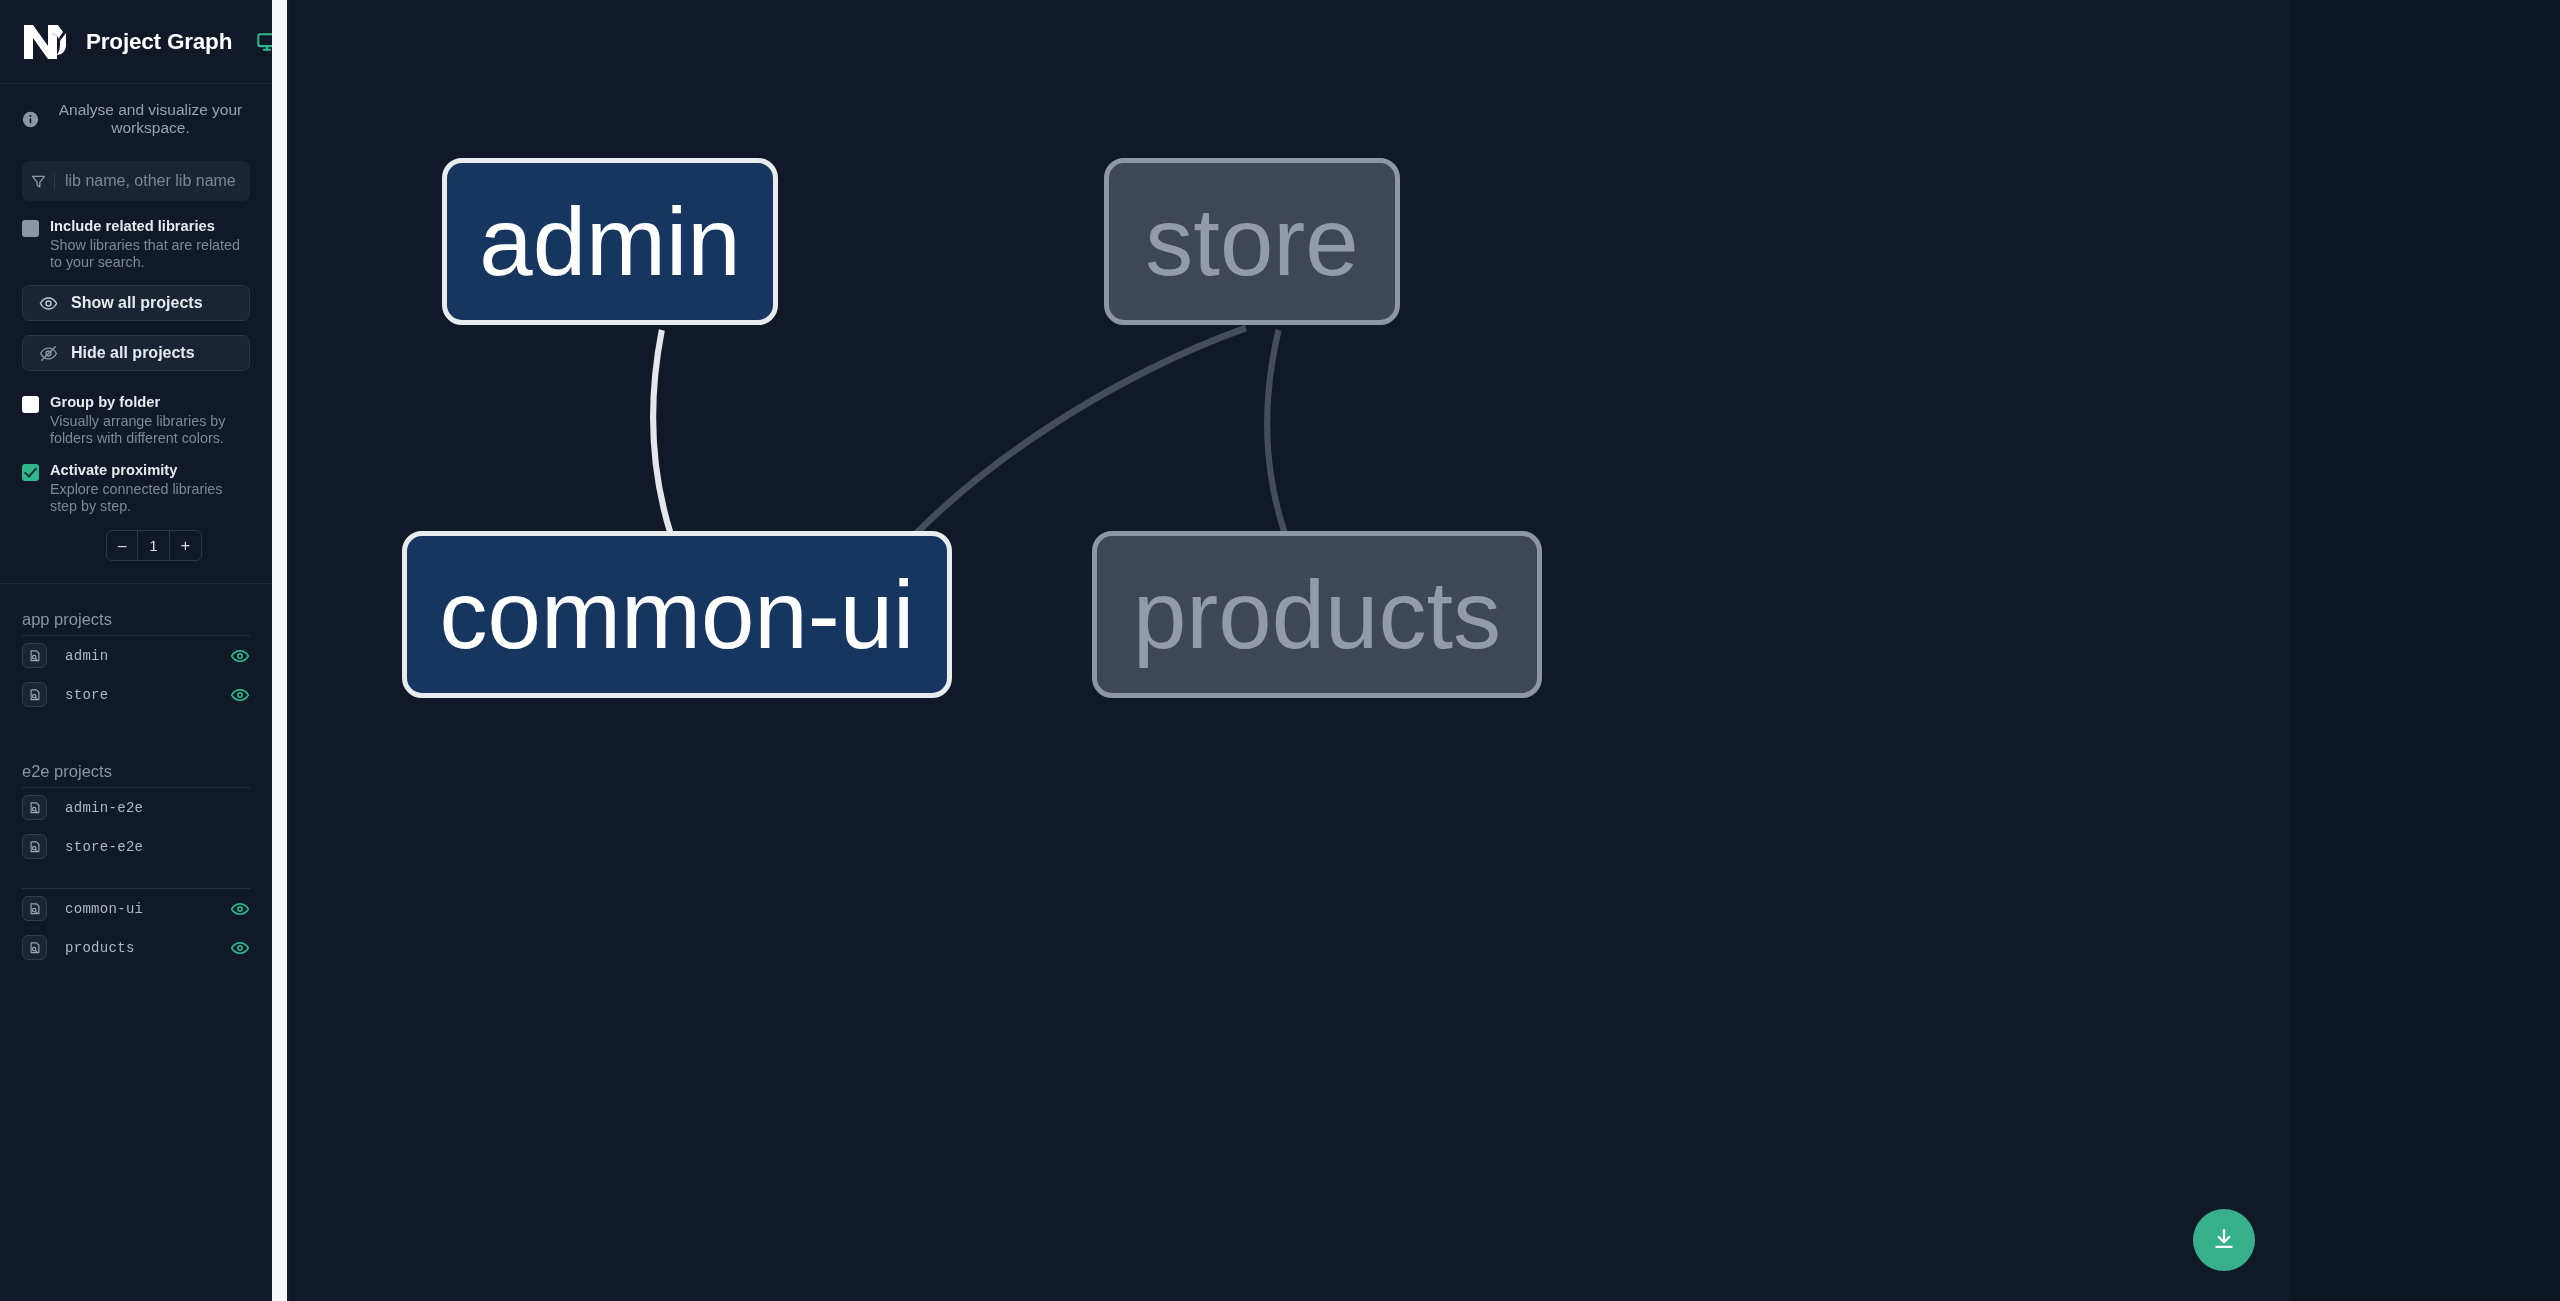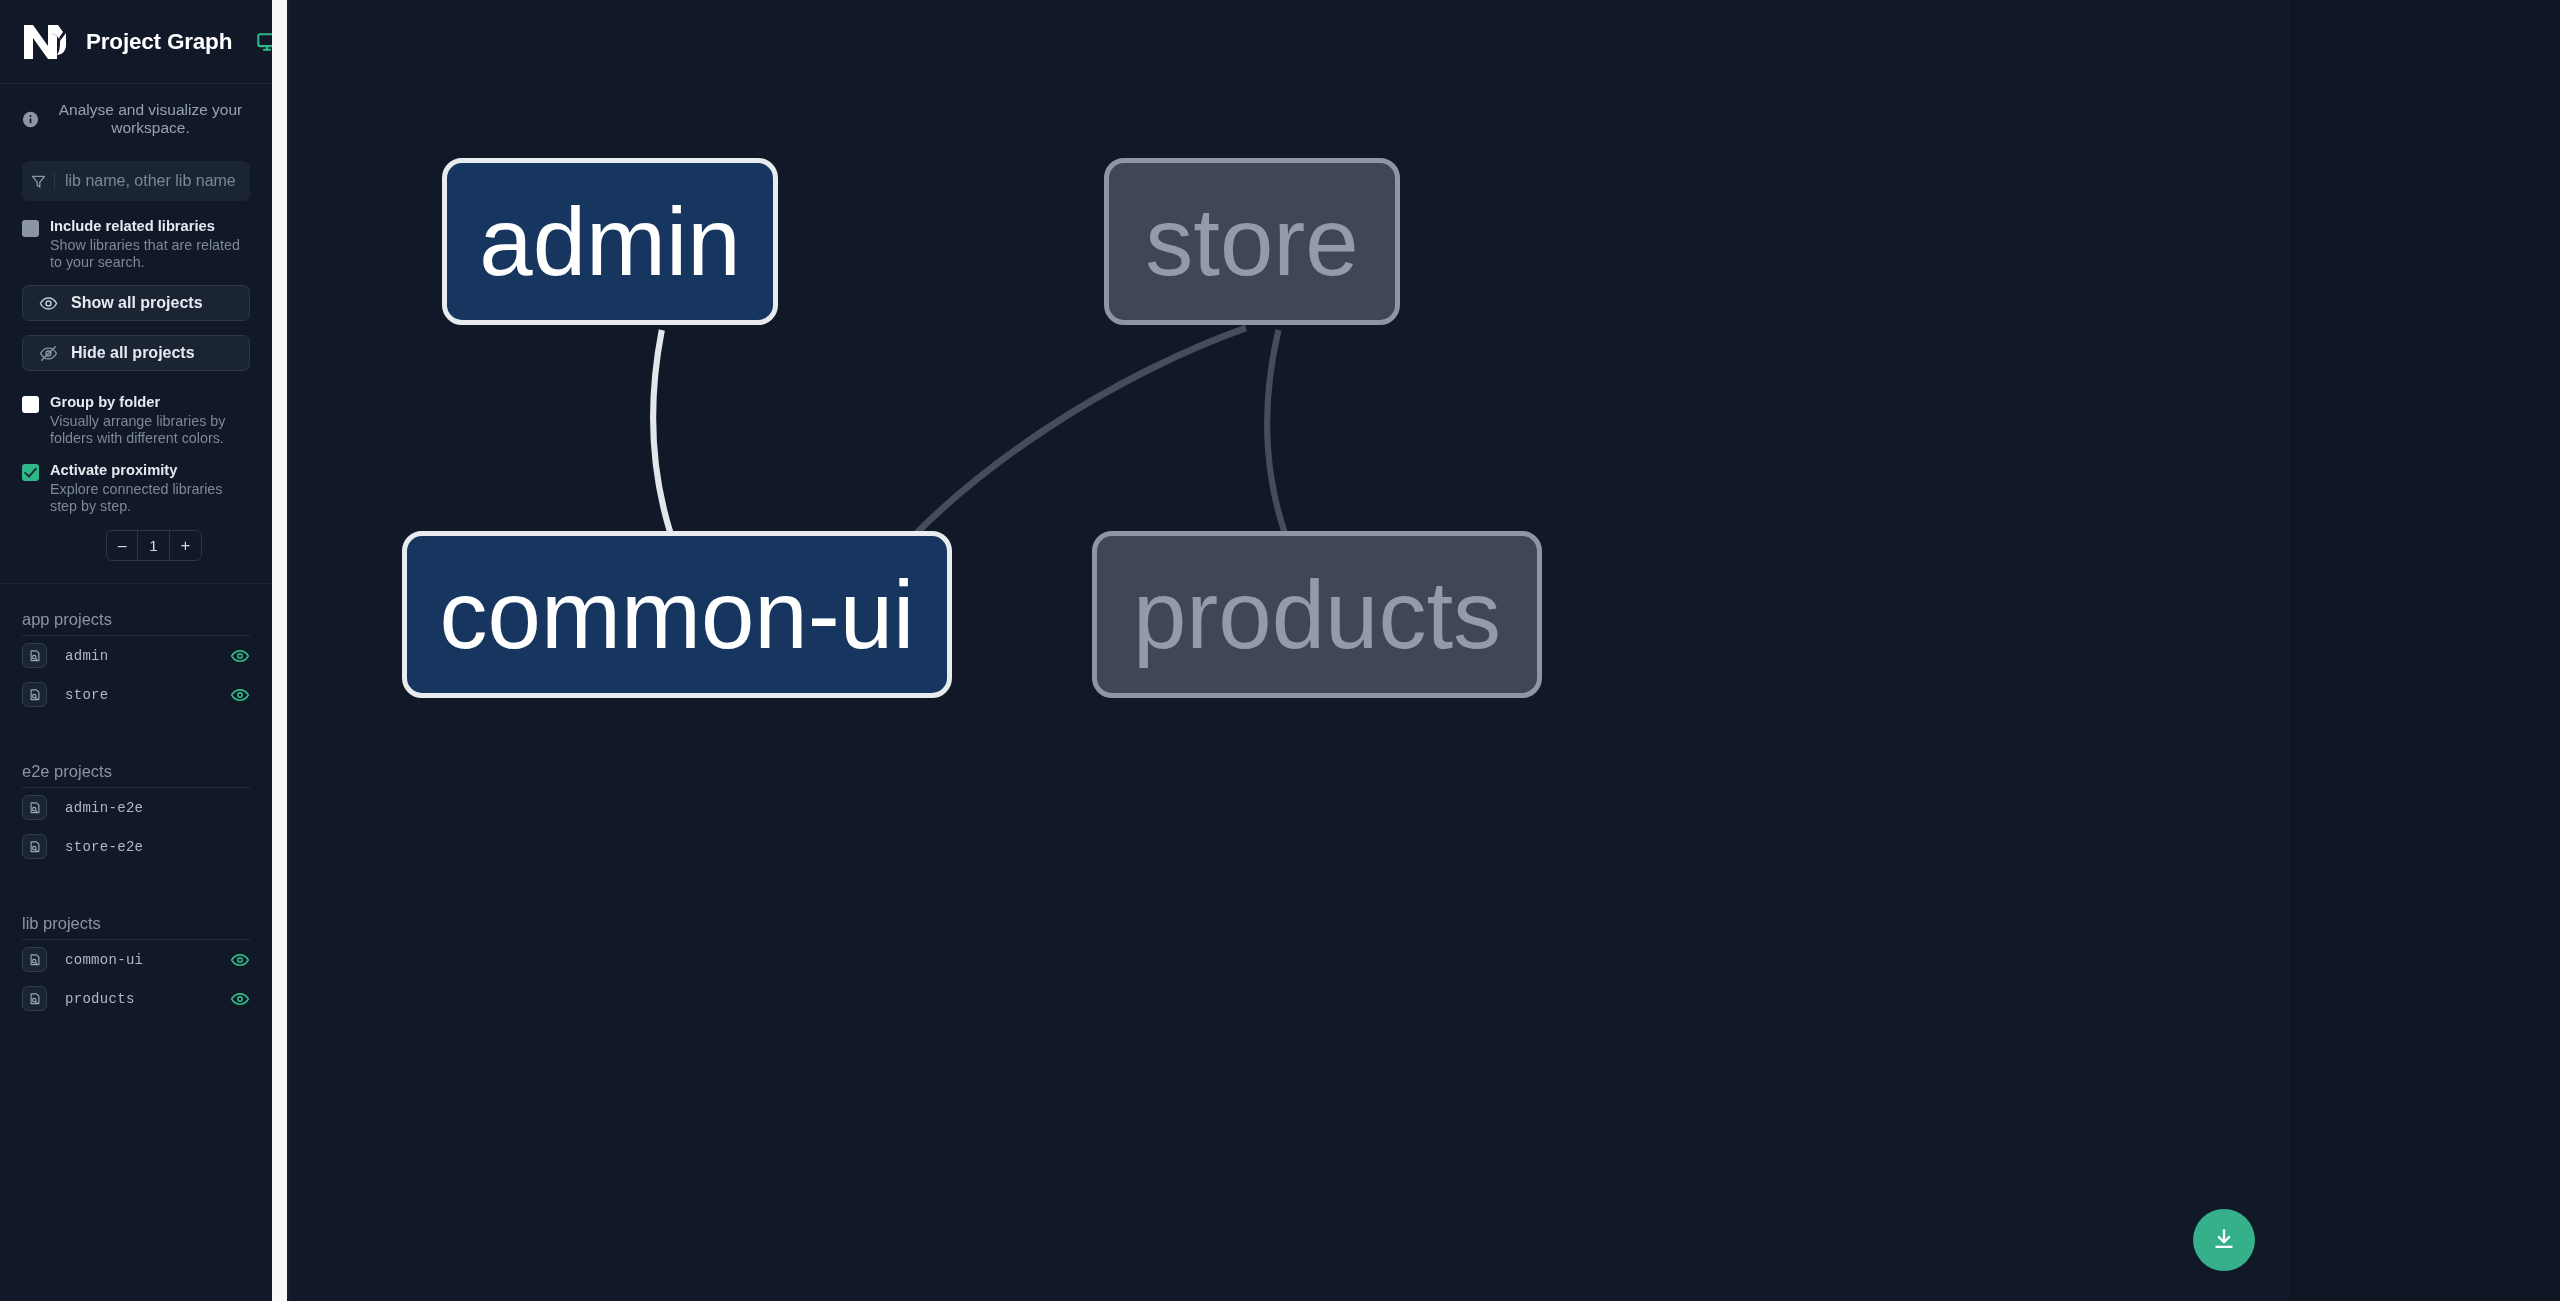--- a/index.html
+++ b/index.html
@@ -338,21 +338,20 @@
           <circle cx="8" cy="10.5" r="2.2"></circle>
           <line x1="9.7" y1="12.2" x2="11.6" y2="14"></line>
         </svg>
       </span>
       <span class="proj-name">store-e2e</span>
       <span class="eye-blank"></span>
     </div>
 
     <div class="grp-gap"></div>
 
-    <div class="grp-title">lib projects</div>
     <div class="grp-rule"></div>
     <div class="proj-row">
       <span class="proj-icon">
         <svg viewBox="0 0 18 18" width="14" height="14" fill="none" stroke="#9aa4b4" stroke-width="1.5" stroke-linecap="round" stroke-linejoin="round">
           <path d="M4 2.5 L11 2.5 L14 5.5 L14 15 L4 15 Z"></path>
           <circle cx="8" cy="10.5" r="2.2"></circle>
           <line x1="9.7" y1="12.2" x2="11.6" y2="14"></line>
         </svg>
       </span>
       <span class="proj-name">common-ui</span>

